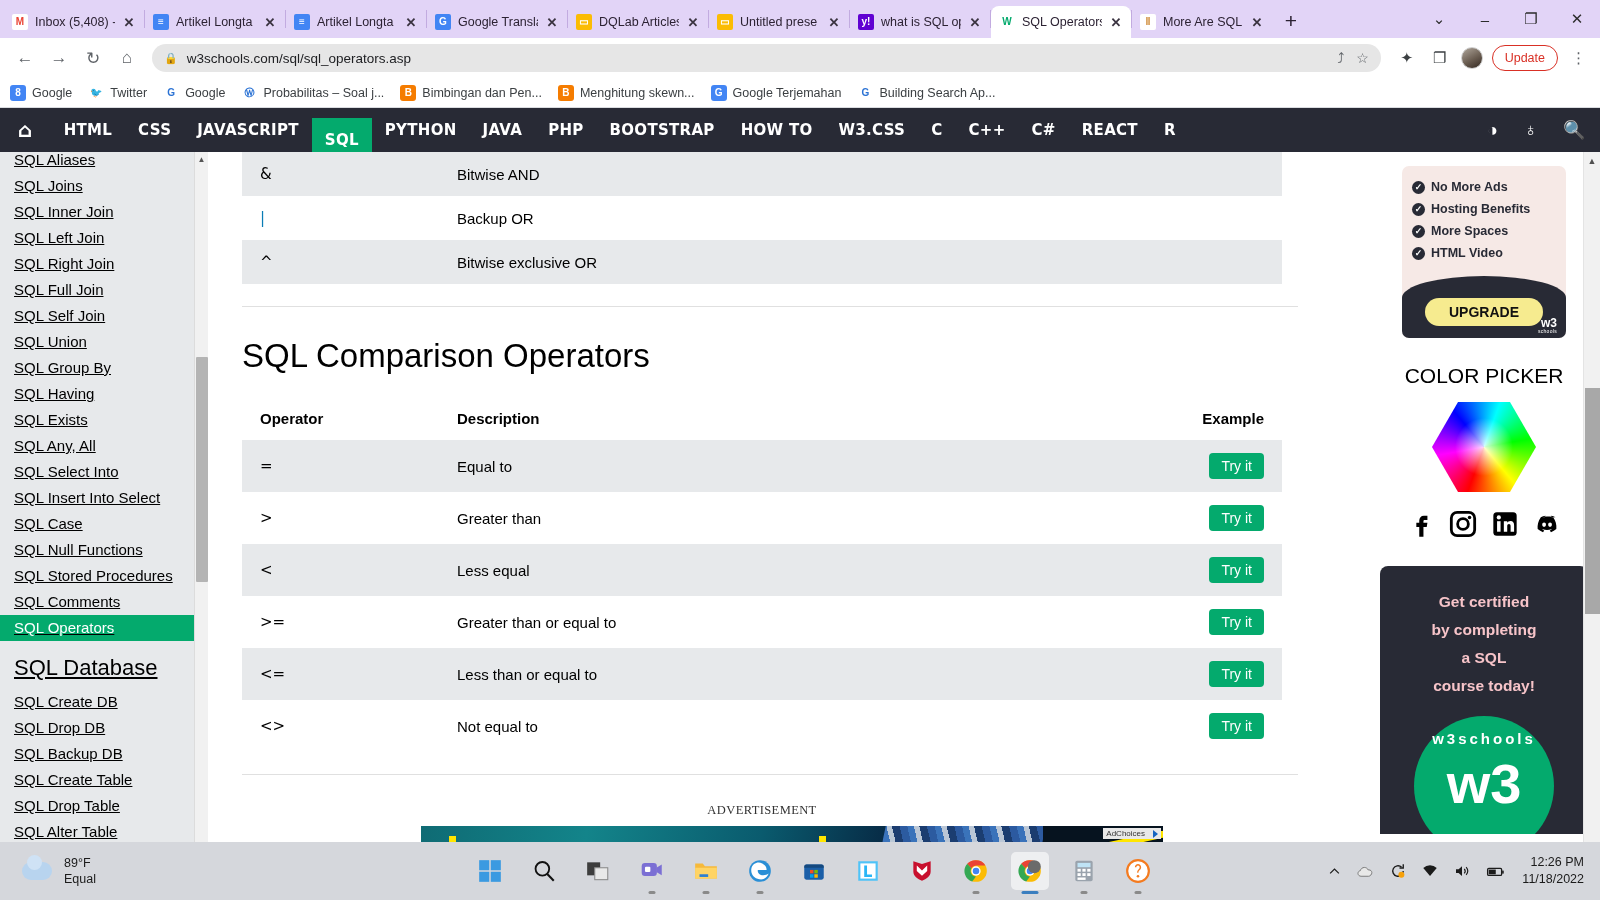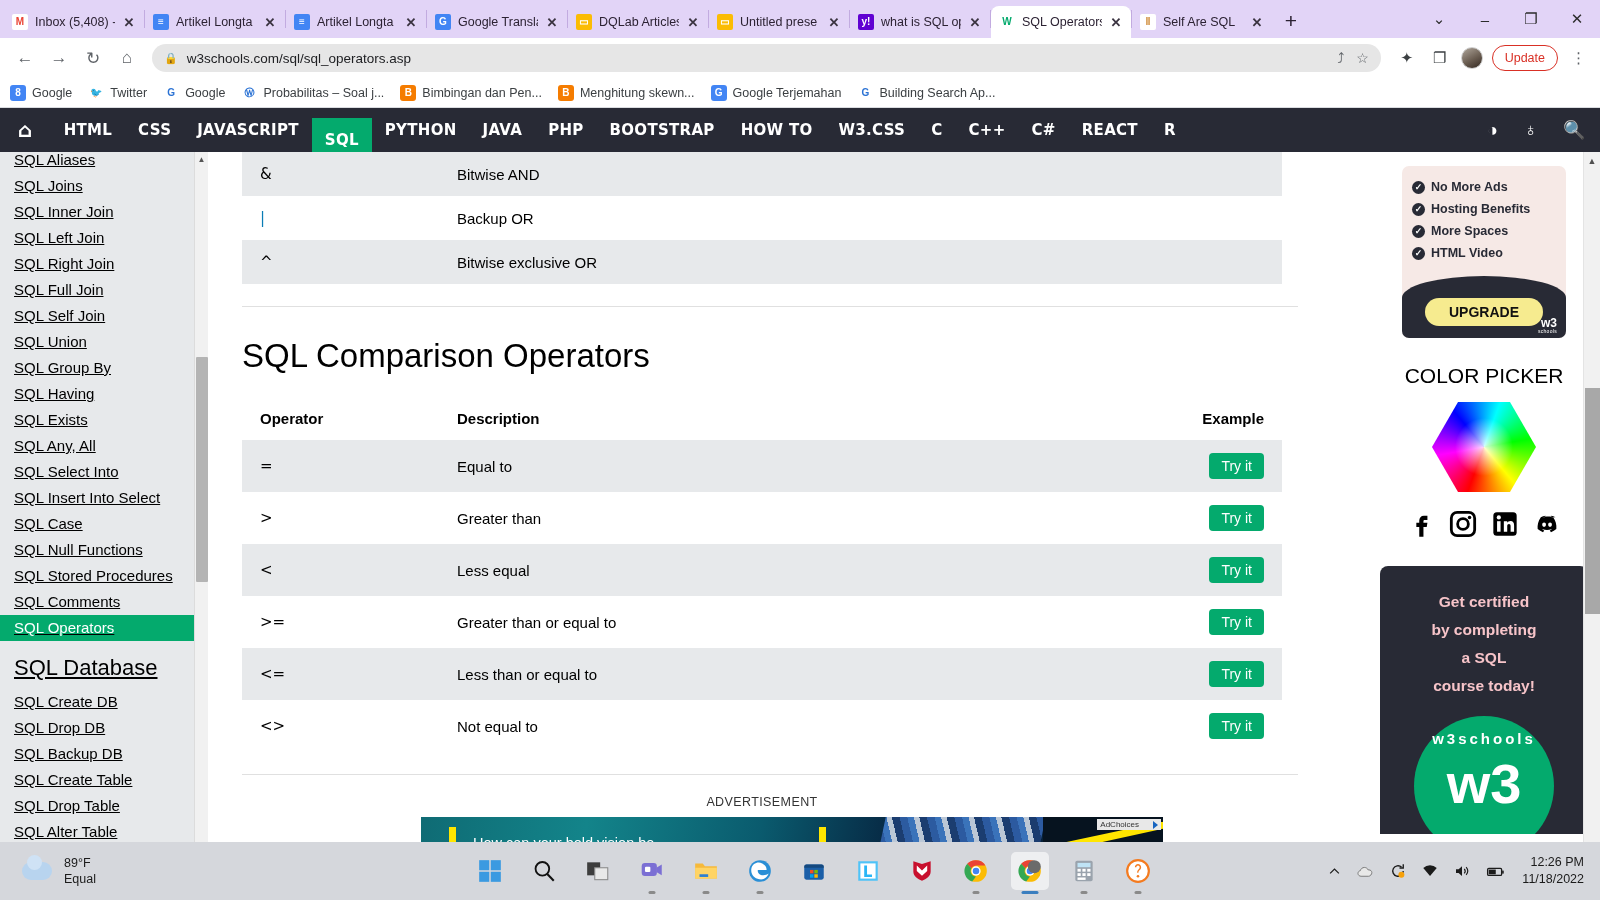--- a/index.html
+++ b/index.html
@@ -159,22 +159,22 @@
     padding: 5px 12px; border-radius: 4px; font-size: 14px;
     text-decoration: none; cursor: pointer; font-weight: normal;
   }
   h2.sectitle {
     font-size: 33px; font-weight: normal; color: #000;
     margin: 30px 0 22px 0; font-family: "Liberation Sans", sans-serif;
   }
   .hr { border: 0; border-top: 1px solid #e0e0e0; margin: 22px 0 0 0; width: 1056px; }
   .adlabel {
     text-align: center; font-size: 12.5px; color: #333; width: 1040px;
-    margin-top: 20px; letter-spacing: .4px;
-    font-family: Liberation Sans, sans-serif;
+    margin-top: 28px; letter-spacing: .4px;
+    font-family: Liberation Serif, serif;
   }
 
   
   .adbanner {
     width: 742px; height: 92px; margin: 8px auto 0 auto; position: relative;
     overflow: hidden;
     background: linear-gradient(100deg,#0f6b74 0%,#13848a 22%,#0a5b6e 45%,#072a45 62%,#04182e 100%);
   }
   .ad-brackets { position: absolute; left: 28px; top: 10px; width: 380px; height: 70px; }
   .ad-brackets::before {
@@ -198,21 +198,21 @@
     position: absolute; right: 0; top: 0; width: 120px; height: 92px;
     background: #06131f; color: #fff;
   }
   .ad-ey .eylogo { position: absolute; left: 10px; top: 30px; font-size: 31px; font-weight: bold; letter-spacing: -1px; font-family: "Liberation Sans", sans-serif; }
   .ad-ey .eyswoosh {
     position: absolute; left: 0; top: 14px; width: 120px; height: 16px;
     background: #ffe600; transform: skewY(-9deg); clip-path: polygon(0 40%, 100% 0, 100% 45%, 0 90%);
   }
   .adchoices {
     position: absolute; right: 2px; top: 2px; background: #e8e8e8; color: #333;
-    font-size: 8px; padding: 1px 3px; display: flex; align-items: center; gap: 14px;
+    font-size: 8px; padding: 1px 3px; display: flex; align-items: center; gap: 8px;
   }
   .adchoices .tri { width: 0; height: 0; border-left: 5px solid #1664c0; border-top: 4px solid transparent; border-bottom: 4px solid transparent; }
 
   
   .rail { width: 232px; flex: none; padding-top: 0; position: relative; }
   .upgrade-card {
     width: 164px; margin: 14px auto 0 auto; border-radius: 7px; overflow: hidden;
     background: #f6e9e6; position: relative;
   }
   .upgrade-list { padding: 10px 6px 26px 10px; }
@@ -372,21 +372,21 @@
         </div>
         <div class="tab-sep"></div>
         <div class="tab active">
           <span class="favicon" style="background:#fff;color:#04AA6D">W</span>
           <span class="tab-title">SQL Operators</span>
           <span class="tab-close">✕</span>
         </div>
         <div class="tab-sep"></div>
         <div class="tab">
           <span class="favicon" style="background:#fff;color:#c8791a">‖</span>
-          <span class="tab-title">Self Are SQL</span>
+          <span class="tab-title">More Are SQL</span>
           <span class="tab-close">✕</span>
         </div>
       </div>
     <div class="newtab">+</div>
     <div class="winctl">
       <div>⌄</div>
       <div>–</div>
       <div>❐</div>
       <div>✕</div>
     </div>

